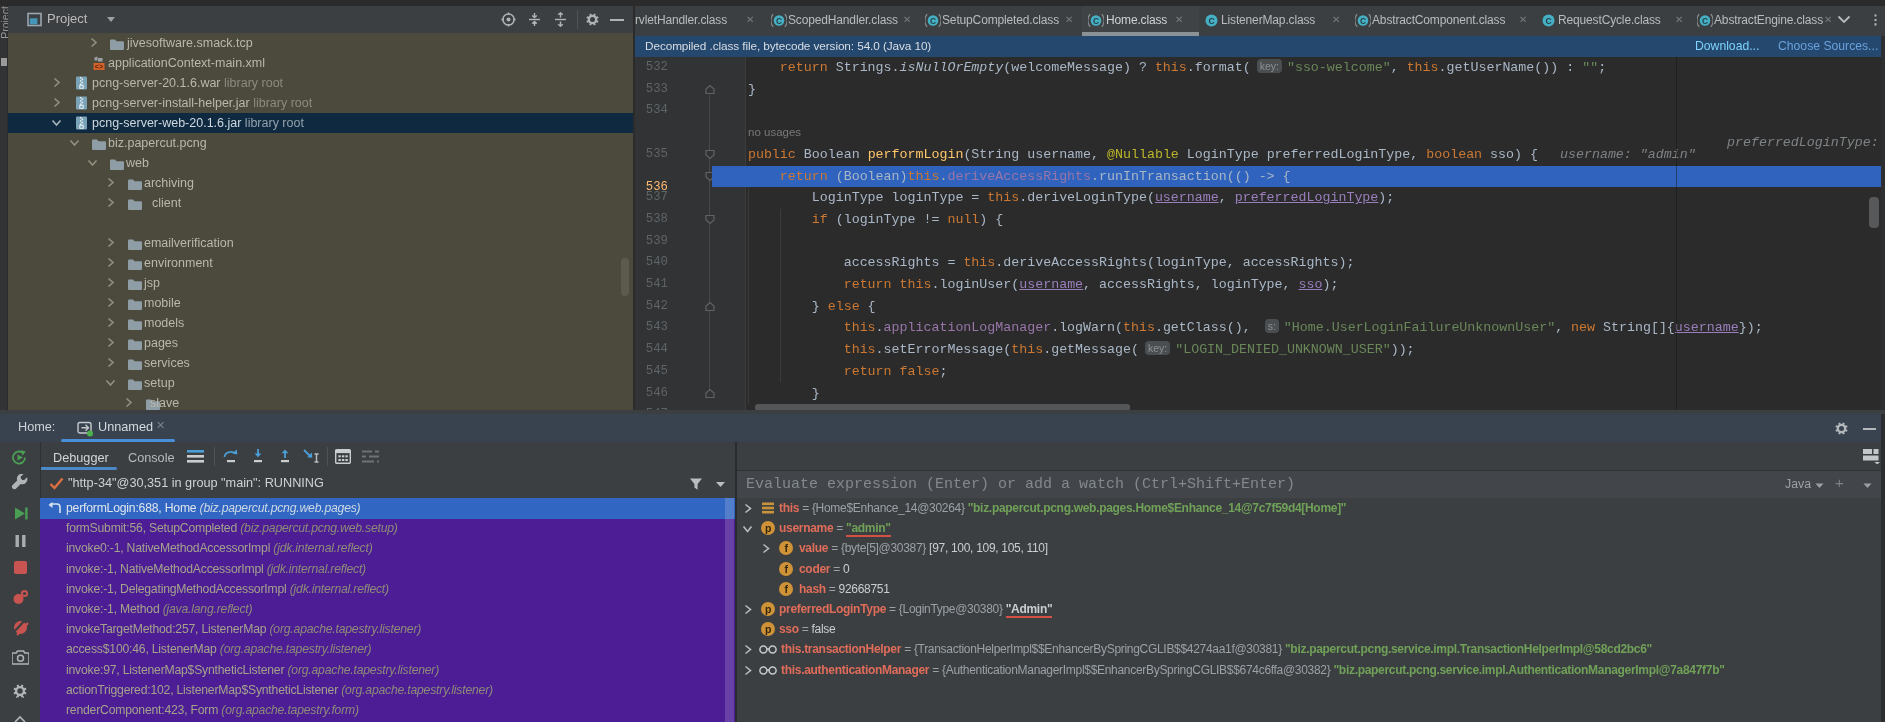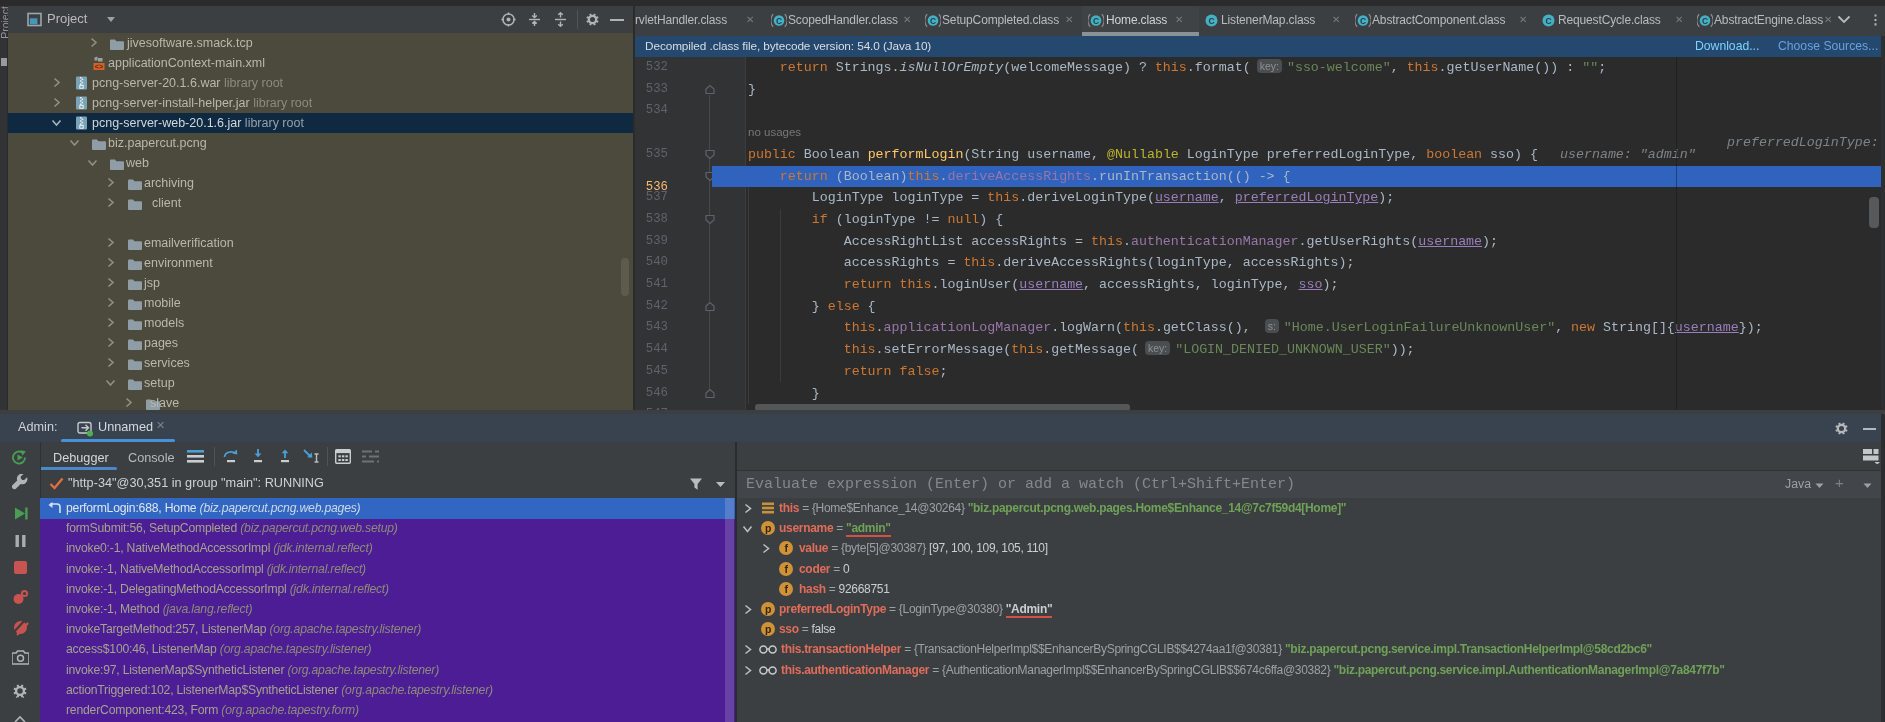--- a/index.html
+++ b/index.html
@@ -433,40 +433,39 @@
   <div class="abs" style="left:77px;top:108.5px;width:1169px;height:21.7px;background:#2f63bd;"></div>
   <div class="abs" style="left:113px;top:130px;width:1px;height:217px;background:#3b3b3b;"></div>
   <div class="abs" style="left:145px;top:152px;width:1px;height:173px;background:#3b3b3b;"></div>
   <div class="cl" style="top:0px;"><span class="kw">        return</span> Strings.<span style="font-style:italic;">isNullOrEmpty</span>(welcomeMessage) ? <span class="kw">this</span>.format(<span class="hint">key:</span><span class="str">"sso-welcome"</span>, <span class="kw">this</span>.getUserName()) : <span class="str">""</span>;</div>
   <div class="cl" style="top:21.7px;">    }</div>
   <div class="cl" style="top:65.1px;left:113px;font-family:'Liberation Sans',sans-serif;font-size:11.5px;color:#787878;">no usages</div>
   <div class="cl" style="top:86.8px;"><span class="kw">    public</span> Boolean <span class="mth">performLogin</span>(String username, <span class="ann">@Nullable</span> LoginType preferredLoginType, <span class="kw">boolean</span> sso) {</div>
   <div class="cl" style="top:108.5px;"><span class="kw">        return</span> (Boolean)<span class="kw">this</span>.<span class="fld">deriveAccessRights</span>.runInTransaction(() -&gt; {</div>
   <div class="cl" style="top:130.2px;">            LoginType loginType = <span class="kw">this</span>.deriveLoginType(<span class="par">username</span>, <span class="par">preferredLoginType</span>);</div>
   <div class="cl" style="top:151.9px;"><span class="kw">            if</span> (loginType != <span class="kw">null</span>) {</div>
-  <div class="cl" style="top:173.6px;">                AccessRightList accessRights = <span class="kw">this</span>.<span class="fld">authenticationManager</span>.getUserRights(<span class="par">username</span>);</div>
   <div class="cl" style="top:195.3px;">                accessRights = <span class="kw">this</span>.deriveAccessRights(loginType, accessRights);</div>
   <div class="cl" style="top:217px;"><span class="kw">                return</span> <span class="kw">this</span>.loginUser(<span class="par">username</span>, accessRights, loginType, <span class="par">sso</span>);</div>
   <div class="cl" style="top:238.7px;">            } <span class="kw">else</span> {</div>
   <div class="cl" style="top:260.4px;"><span class="kw">                this</span>.<span class="fld">applicationLogManager</span>.logWarn(<span class="kw">this</span>.getClass(), <span class="hint">s:</span><span class="str">"Home.UserLoginFailureUnknownUser"</span>, <span class="kw">new</span> String[]{<span class="par">username</span>});</div>
   <div class="cl" style="top:282.1px;"><span class="kw">                this</span>.setErrorMessage(<span class="kw">this</span>.getMessage(<span class="hint">key:</span><span class="str">"LOGIN_DENIED_UNKNOWN_USER"</span>));</div>
   <div class="cl" style="top:303.8px;"><span class="kw">                return false</span>;</div>
   <div class="cl" style="top:325.5px;">            }</div>
   <div class="cl" style="top:347.2px;">        });</div>
   <div class="dbghint" style="left:925px;top:86.8px;">username: "admin"</div>
   <div class="dbghint" style="left:1092px;top:75px;">preferredLoginType:</div>
   <div class="abs" style="left:120px;top:347px;width:375px;height:7px;background:#545658;border-radius:3px;"></div>
 </div>
 <div class="abs" style="left:1676px;top:57px;width:1px;height:357px;background:rgba(20,20,20,0.45);"></div>
 <div class="abs" style="left:1881px;top:36px;width:4px;height:378px;background:#2e2f31;"></div>
 <div class="abs" style="left:1869px;top:197px;width:10px;height:31px;background:#56585a;border-radius:4px;"></div>
 
 <div id="dbg">
   <div id="dbgtitle">
-    <span class="abs" style="left:18px;top:6px;font-size:12.7px;color:#ccd2d7;">Admin:</span>
+    <span class="abs" style="left:18px;top:6px;font-size:12.7px;color:#ccd2d7;">Home:</span>
     <svg class="abs" style="left:77px;top:6px;" width="17" height="17" viewBox="0 0 17 17">
           <rect x="1" y="2.5" width="13" height="10.5" rx="2" fill="none" stroke="#c6cacd" stroke-width="1.4"></rect>
           <path d="M4.5 7.7 H11 M8.5 4.7 L11.5 7.7 L8.5 10.7" fill="none" stroke="#c6cacd" stroke-width="1.4"></path>
           <circle cx="13" cy="13.5" r="3" fill="#4db24d"></circle>
         </svg>
     <span class="abs" style="left:98px;top:6px;font-size:12.7px;color:#d4dade;">Unnamed</span>
     <span class="abs" style="left:156px;top:5px;font-size:11px;color:#7d828a;">✕</span>
     <div class="abs" style="left:61px;top:25px;width:114px;height:3px;background:#4a90d8;border-radius:2px;"></div>
     <svg class="abs" style="left:1834px;top:7px;" width="15" height="15" viewBox="0 0 16 16">
           <circle cx="8" cy="8" r="3.9" fill="none" stroke="#b4b8bb" stroke-width="2.4"></circle>

